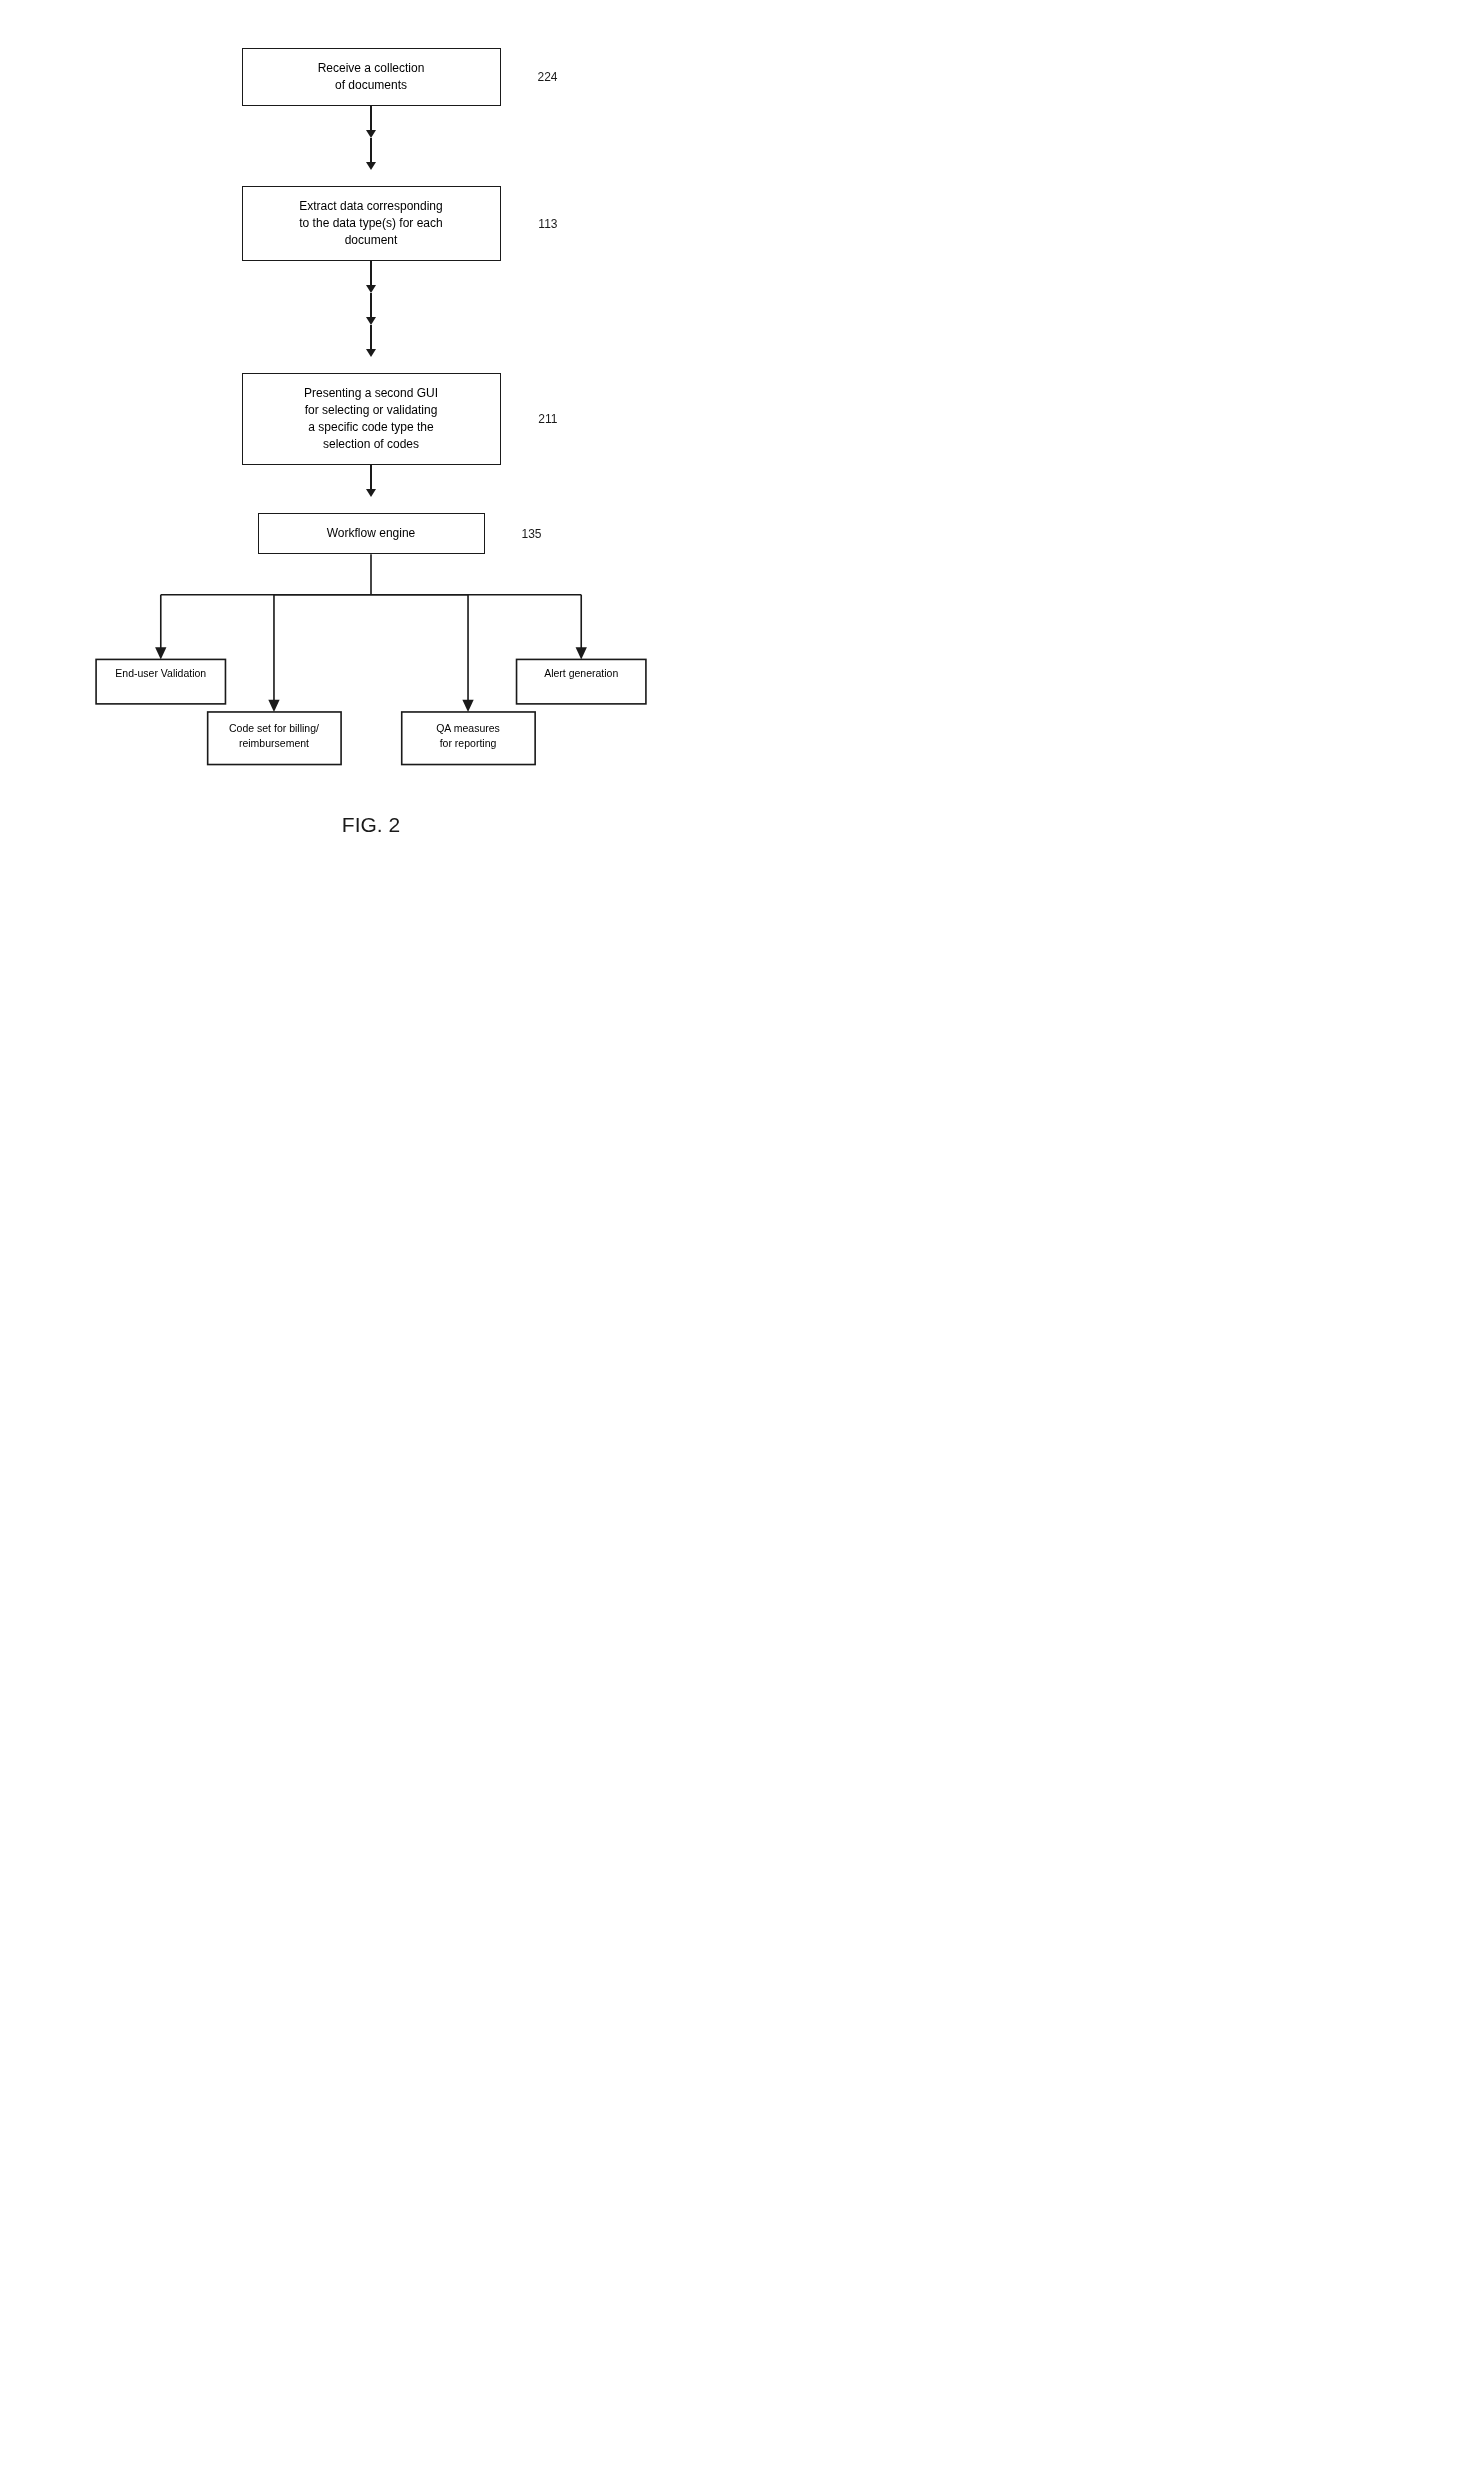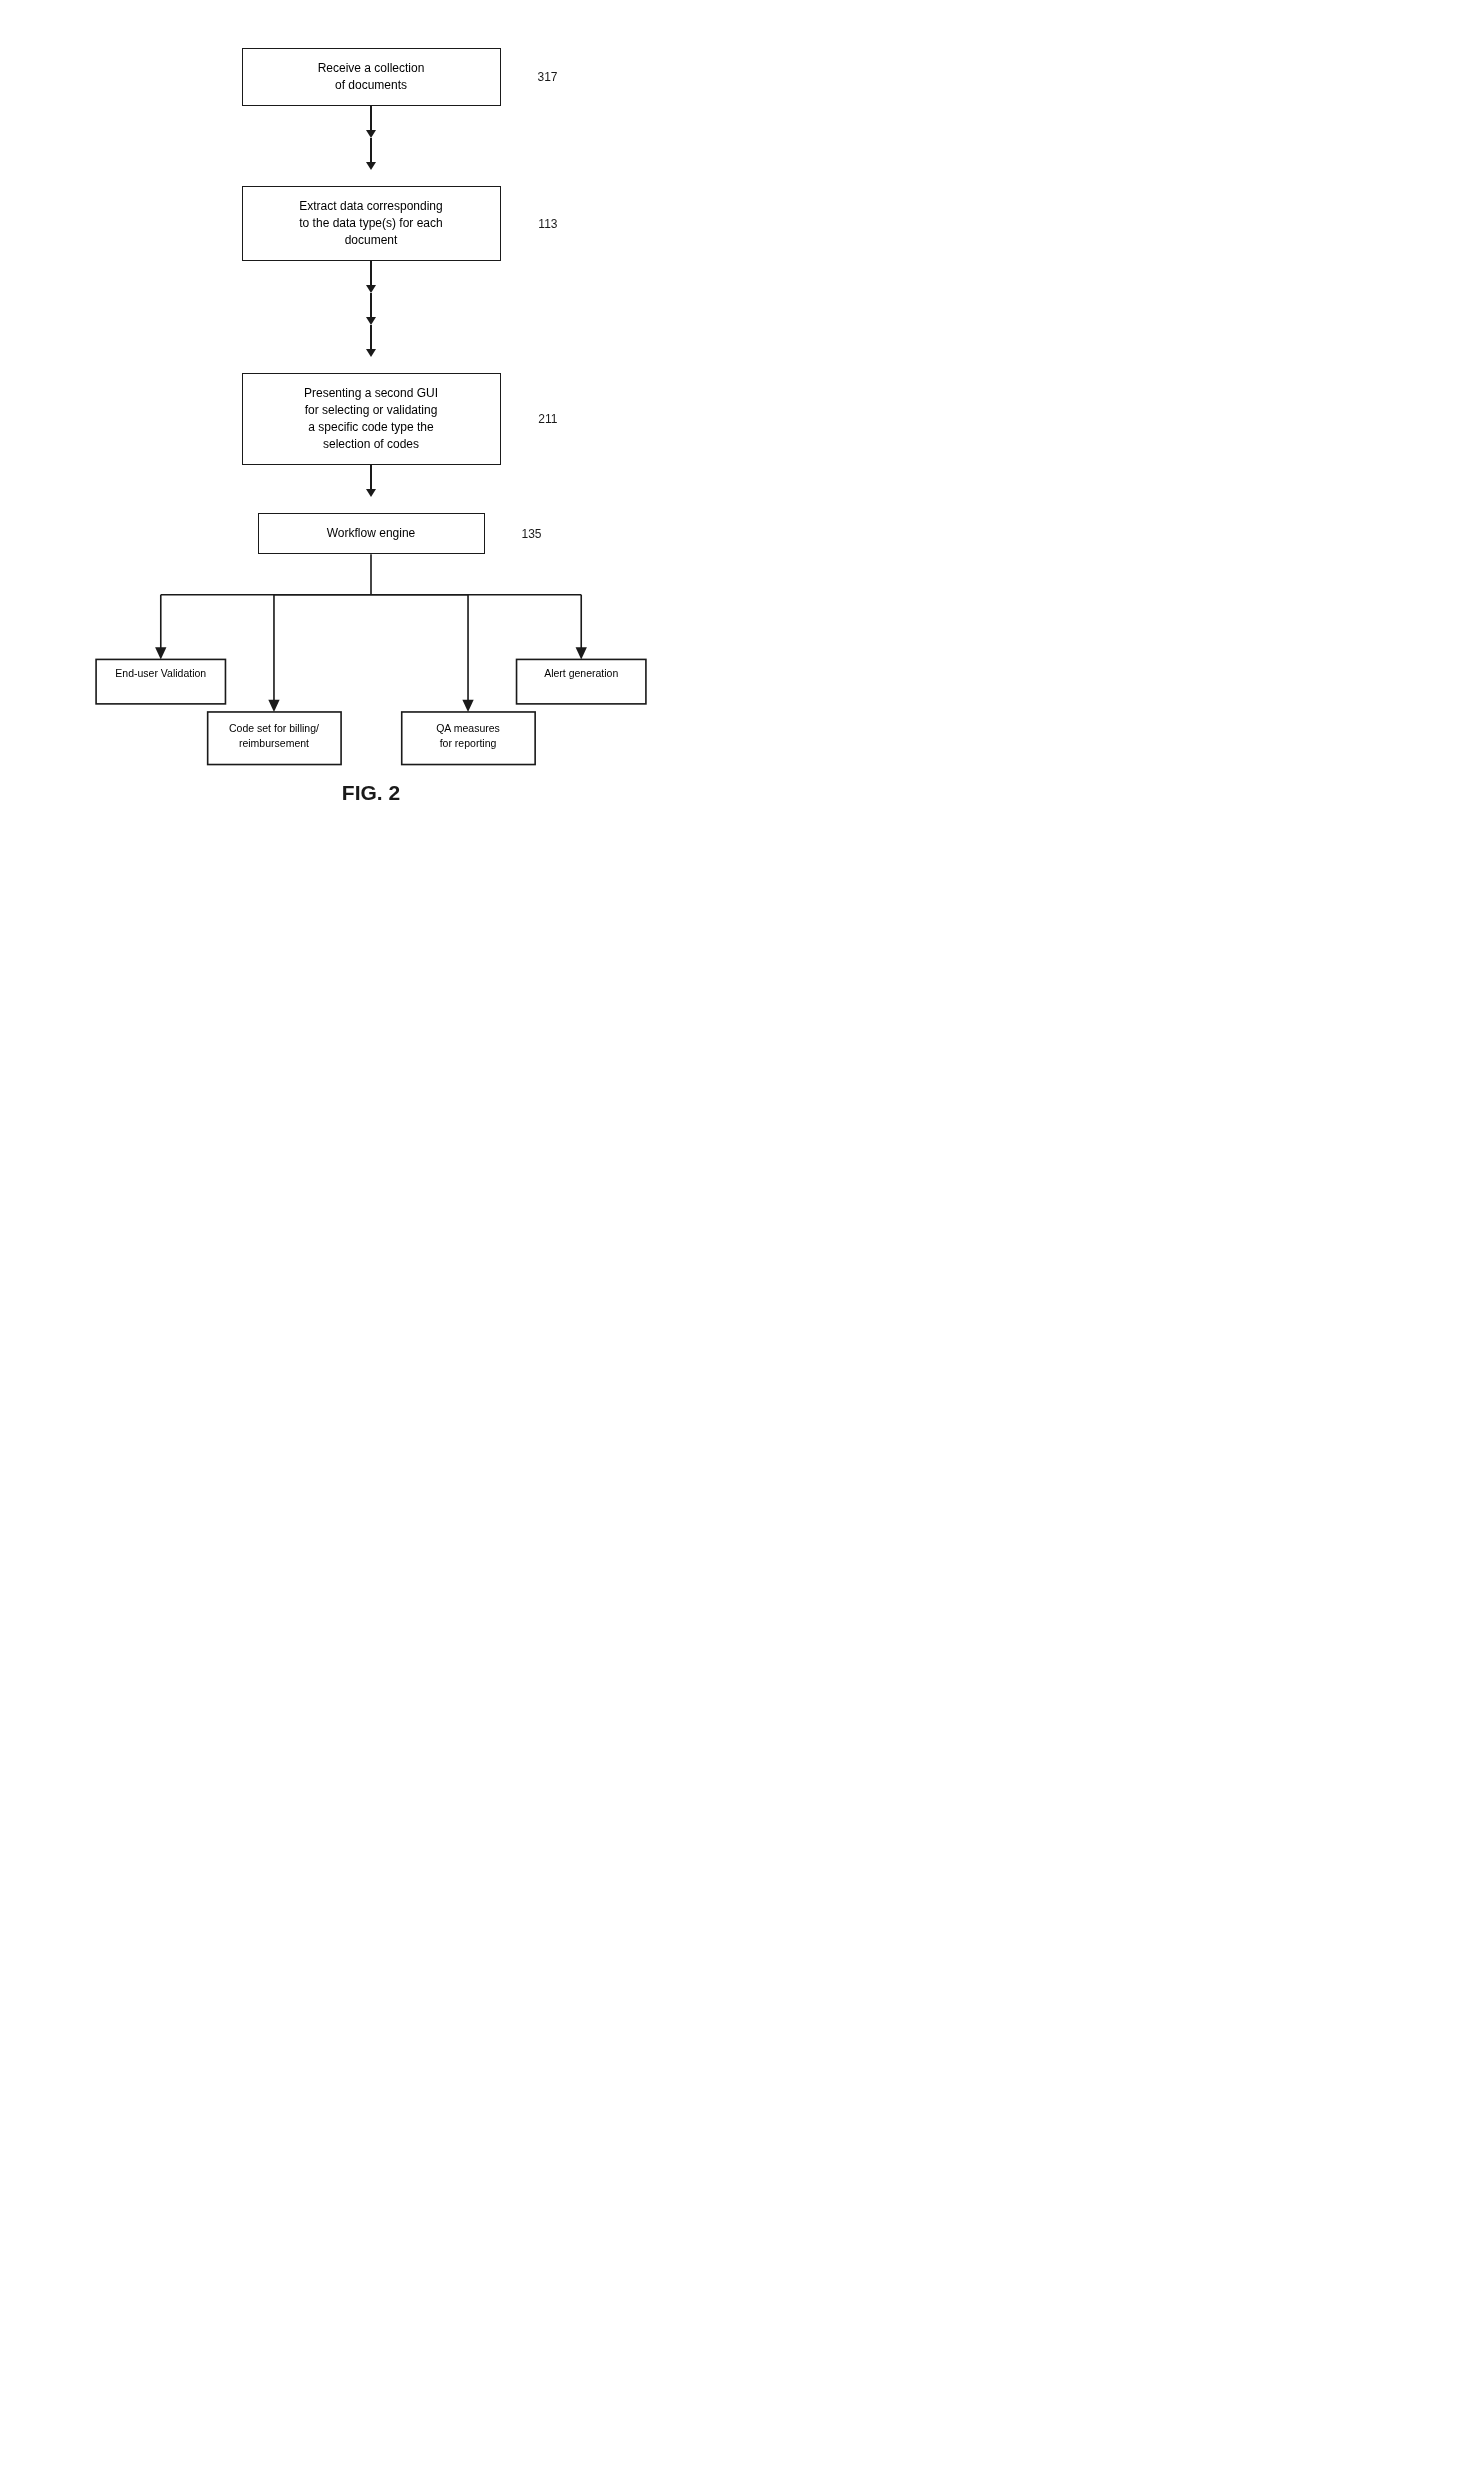--- a/index.html
+++ b/index.html
@@ -74,42 +74,43 @@
     }
 
     
     .branch-svg {
       width: 566px;
       overflow: visible;
     }
 
     .fig-label {
       font-size: 21px;
-      font-weight: bold;
+      font-weight: normal;
+      margin-top: 32px;
       color: #1a1a1a;
     }
 
     .row-box-label {
       display: flex;
       align-items: center;
       position: relative;
       margin-top: 16px;
     }
   </style>
 </head>
 <body>
 
 <div class="diagram">
 
   <div class="row-box-label">
     <div class="flow-box main-box">
       <span style="white-space:pre-line;">Receive a collection
 of documents</span>
     </div>
-    <span class="label-ref">317</span>
+    <span class="label-ref">224</span>
   </div>
 
   <div class="arrow-down"></div>
 
 
   <div class="arrow-down"></div>
 
   <div class="row-box-label">
     <div class="flow-box main-box">
       <span style="white-space:pre-line;">Extract data corresponding

